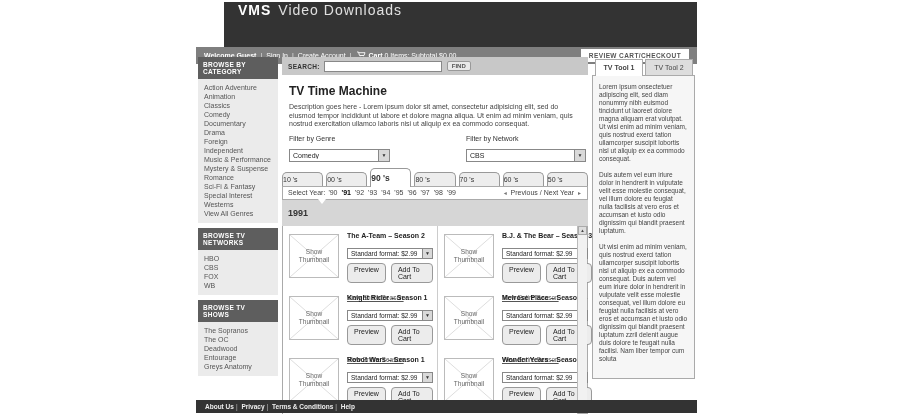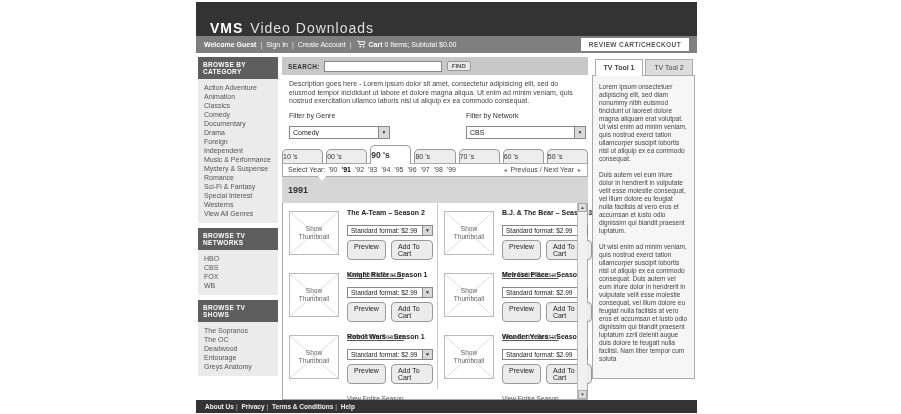--- a/index.html
+++ b/index.html
@@ -2,21 +2,21 @@
 <html><head>
 <meta charset="utf-8">
 <style>
   * { margin:0; padding:0; box-sizing:border-box; }
   html,body { background:#fff; }
   body { font-family:"Liberation Sans","DejaVu Sans",sans-serif; }
   .page { position:relative; width:901px; height:414px; background:#fff; overflow:hidden; }
   .canvas { position:absolute; left:196px; top:2px; width:501px; height:412px; }
 
   
-  .hdr { height:34px; background:#333333; display:flex; align-items:flex-end; padding-left:14px; }
+  .hdr { height:45px; background:#333333; display:flex; align-items:flex-start; padding-left:14px;margin-left:28px; }
   .logo { color:#fff; font-size:14px; letter-spacing:1px; }
   .logo b { font-weight:bold; margin-right:7px; }
   .logo span.rest { color:#e0e0e0; font-weight:normal; }
   .wbar { height:17px; background:#7f7f7f; display:flex; align-items:center; padding:0 8px; color:#fff; font-size:7px; }
   .wbar .sep { margin:0 4px; color:#e3e3e3; }
   .wbar b { font-weight:bold; }
   .cart-ic { margin:0 3px 0 1px; display:inline-block; }
   .review-btn { margin-left:auto; background:#fff; color:#555; font-size:6.5px; font-weight:bold; letter-spacing:.4px; padding:2px 7px; border:1px solid #fff; cursor:pointer; }
 
   
@@ -164,20 +164,21 @@
     </div>
 
     <div class="main">
       <div class="sbar">
         <label>SEARCH:</label>
         <input class="sinput" type="text" style="">
         <span class="find-btn">FIND</span>
       </div>
 
       <div class="mpad">
+        <div class="ptitle-main">TV Time Machine</div>
         <div class="pdesc">Description goes here - Lorem ipsum dolor sit amet, consectetur adipisicing elit, sed do eiusmod tempor incididunt ut labore et dolore magna aliqua. Ut enim ad minim veniam, quis nostrud exercitation ullamco laboris nisi ut aliquip ex ea commodo consequat.</div>
       </div>
 
       <div class="filters">
         <div class="fgroup g1">
           <div class="flabel">Filter by Genre</div>
           <div class="selbox gsel">
             <span class="selval">Comedy</span>
             <span class="selarrow">▼</span>
           </div>

